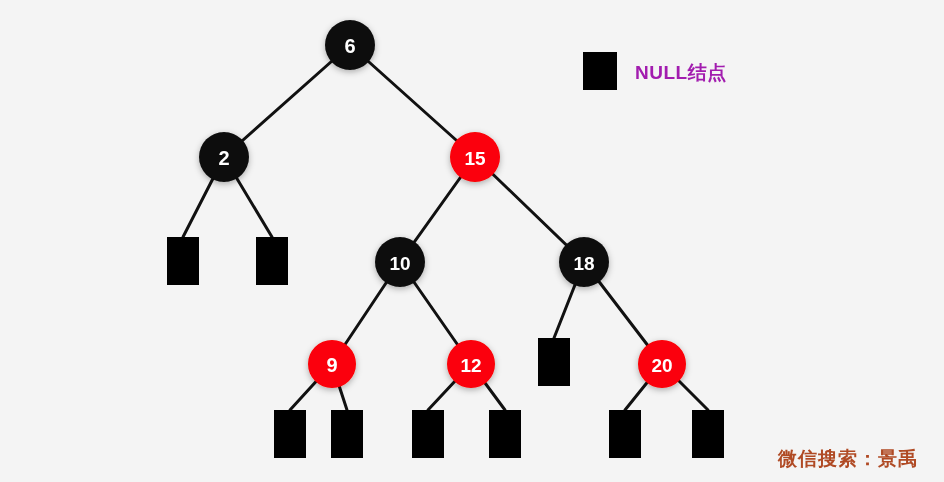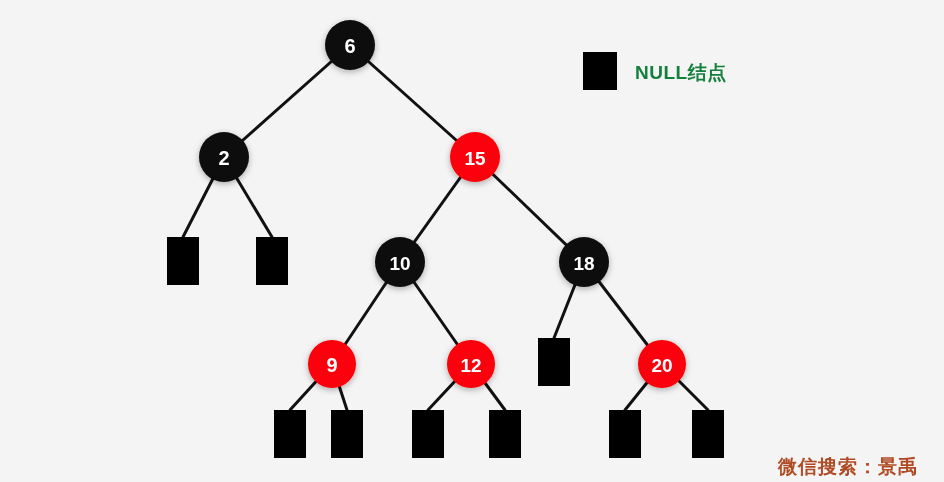--- a/index.html
+++ b/index.html
@@ -33,37 +33,36 @@
     font-weight: bold;
     fill: #ffffff;
     text-anchor: middle;
     dominant-baseline: central;
   }
   .legend-text {
     position: absolute;
     font-family: "Liberation Sans", sans-serif;
     font-weight: bold;
     font-size: 19px;
-    color: #15803d;
+    color: #a21caf;
     left: 635px;
     top: 60px;
     white-space: nowrap;
     letter-spacing: 0.5px;
   }
   .watermark {
     position: absolute;
     font-family: "Liberation Serif", serif;
     font-size: 19px;
     font-weight: bold;
     color: #b04a24;
     left: 778px;
     top: 446px;
     white-space: nowrap;
     letter-spacing: 1px;
-    margin-top: 8px;
   }
 </style>
 </head>
 <body>
 
 <div id="canvas">
 
   <svg class="tree-svg" viewBox="0 0 944 482">
     <defs>
       <filter id="nodeShadow" x="-60%" y="-60%" width="220%" height="220%">

